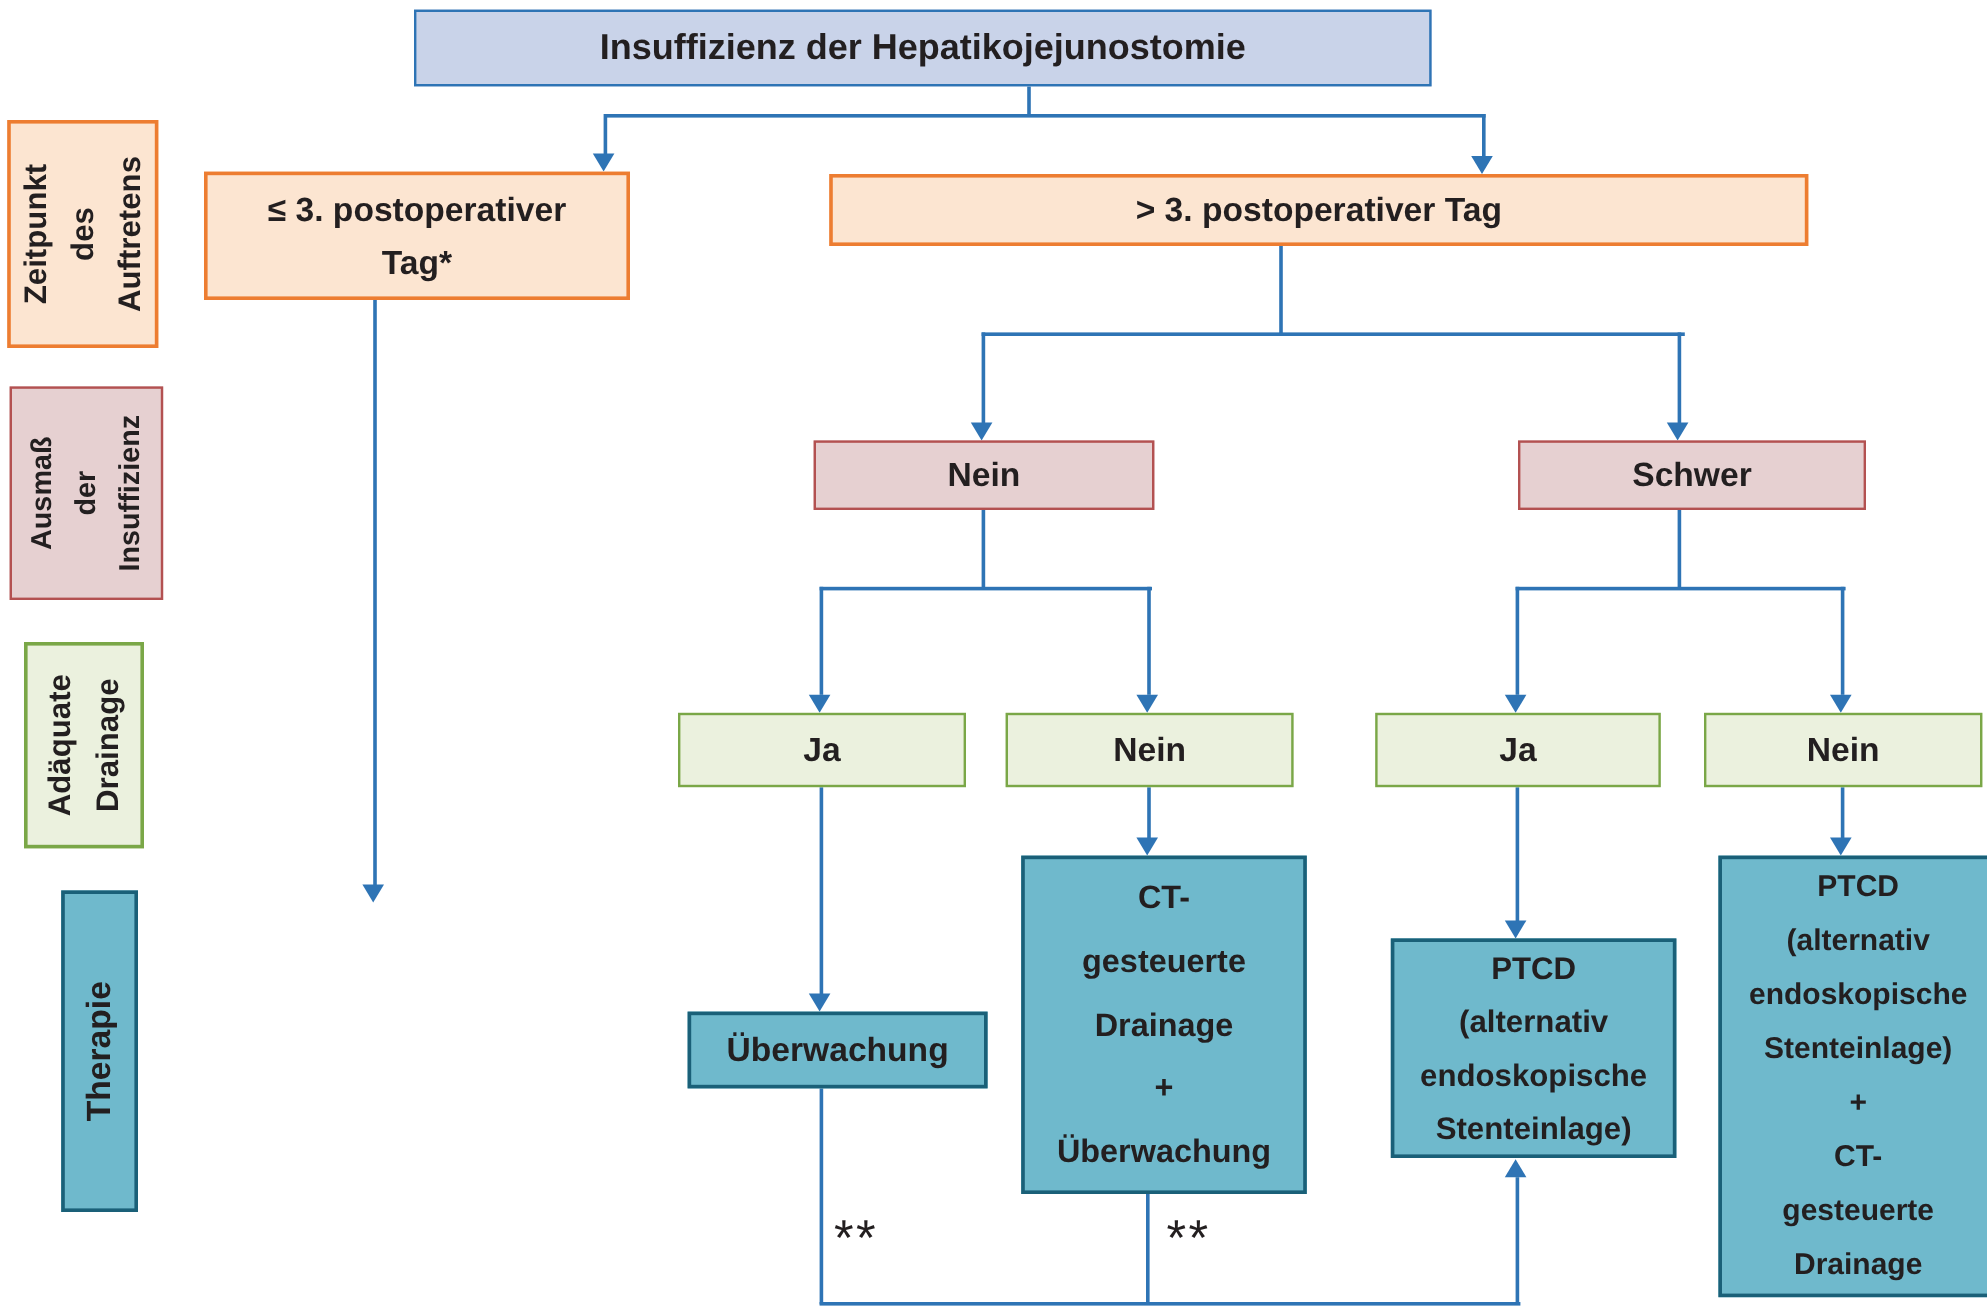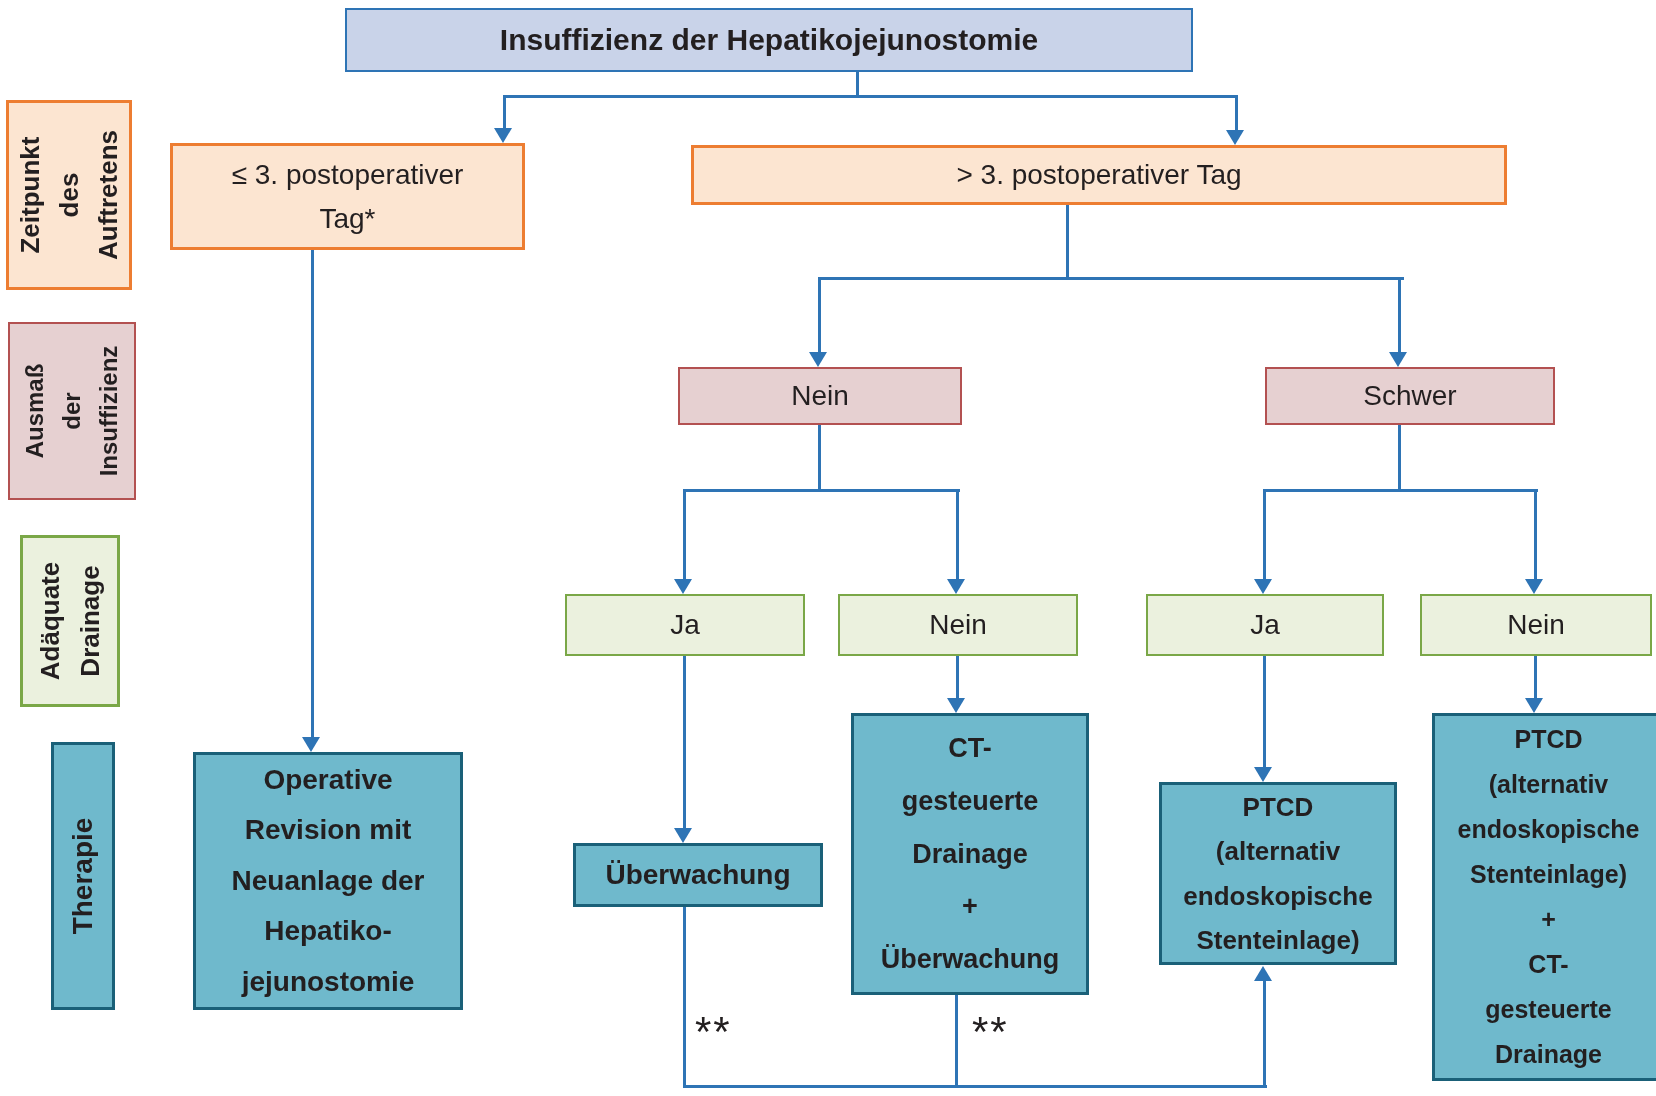--- a/index.html
+++ b/index.html
@@ -7,21 +7,21 @@
     --title-fill:#c9d3e9;
     --peach-fill:#fce5d1; --orange:#ed7d31;
     --pink-fill:#e6d0d1; --red:#b35151;
     --green-fill:#ebf1de; --green:#7aa747;
     --teal-fill:#6fb9cc; --teal-border:#1a6078;
   }
   html,body{margin:0;padding:0;background:#fff;}
   .canvas{position:relative;width:1656px;height:1096px;background:#fff;overflow:hidden;
           font-family:"Liberation Sans",sans-serif;color:var(--ink);}
   .node{position:absolute;display:flex;align-items:center;justify-content:center;
-        text-align:center;white-space:pre-line;box-sizing:border-box;}
+        text-align:center;white-space:pre-line;box-sizing:border-box;font-weight:bold;}
   .t-title{background:var(--title-fill);border:2px solid var(--blue);font-weight:bold;font-size:30px;}
   .t-peach{background:var(--peach-fill);border:3px solid var(--orange);font-size:28px;}
   .t-pink{background:var(--pink-fill);border:2px solid var(--red);font-size:28px;}
   .t-green{background:var(--green-fill);border:2px solid var(--green);font-size:28px;}
   .t-teal{background:var(--teal-fill);border:3px solid var(--teal-border);font-weight:bold;margin-left:13px;}
   .rotbox{position:absolute;box-sizing:border-box;}
   .rot{position:absolute;top:50%;left:50%;transform:translate(-50%,-50%) rotate(-90deg);
        white-space:pre-line;text-align:center;font-weight:bold;}
   .vl{position:absolute;width:3px;background:var(--blue);}
   .hl{position:absolute;height:3px;background:var(--blue);}
@@ -107,25 +107,20 @@
   <div class="node t-peach" style="left:691px;top:145px;width:816px;height:60px">&gt; 3. postoperativer Tag</div>
 
   <div class="node t-pink" style="left:678px;top:367px;width:284px;height:58px">Nein</div>
   <div class="node t-pink" style="left:1265px;top:367px;width:290px;height:58px">Schwer</div>
 
   <div class="node t-green" style="left:565px;top:594px;width:240px;height:62px">Ja</div>
   <div class="node t-green" style="left:838px;top:594px;width:240px;height:62px">Nein</div>
   <div class="node t-green" style="left:1146px;top:594px;width:238px;height:62px">Ja</div>
   <div class="node t-green" style="left:1420px;top:594px;width:232px;height:62px">Nein</div>
 
-  <div class="node t-teal" style="left:180px;top:752px;width:270px;height:258px;font-size:28px;line-height:1.8">Operative
-Revision mit
-Neuanlage der
-Hepatiko-
-jejunostomie</div>
   <div class="node t-teal" style="left:560px;top:843px;width:250px;height:64px;font-size:28px">Überwachung</div>
   <div class="node t-teal" style="left:838px;top:713px;width:238px;height:282px;font-size:27px;line-height:1.95">CT-
 gesteuerte
 Drainage
 +
 Überwachung</div>
   <div class="node t-teal" style="left:1146px;top:782px;width:238px;height:183px;font-size:26px;line-height:1.7">PTCD
 (alternativ
 endoskopische
 Stenteinlage)</div>

